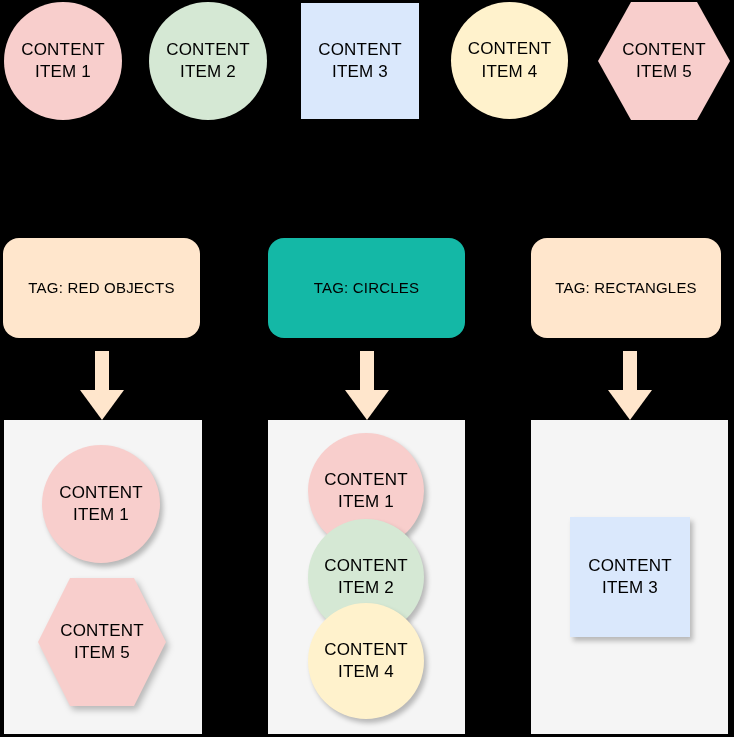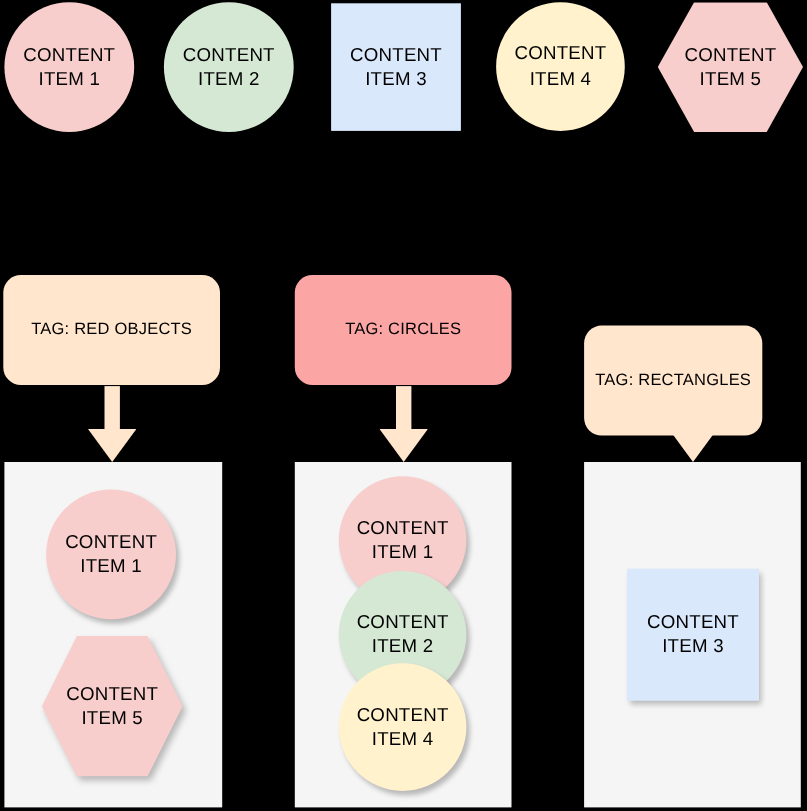--- a/index.html
+++ b/index.html
@@ -31,21 +31,21 @@
   }
   .lbl {
     font-size: 17px;
     line-height: 1.3;
     color: #000;
     white-space: pre-line;
     letter-spacing: 0.2px;
   }
   .tag {
     position: absolute;
-    top: 250px;
+    top: 238px;
     height: 100px;
     border-radius: 16px;
     display: flex;
     align-items: center;
     justify-content: center;
     text-align: center;
   }
   .tag .lbl { font-size: 15px; }
   .arrow { position: absolute; top: 351px; width: 44px; height: 69px; }
   .arrow .shaft { position: absolute; left: 15px; top: 0; width: 14px; height: 40px; }
@@ -86,25 +86,25 @@
     <div class="hex" style="background-color: rgb(248, 206, 204);">
       <div class="lbl">CONTENT
 ITEM 5</div>
     </div>
   </div>
 
   <div class="tag" style="left: 3px; width: 197px; background-color: rgb(255, 230, 204);">
     <div class="lbl">TAG: RED OBJECTS</div>
   </div>
 
-  <div class="tag" style="left: 268px; width: 197px; background-color: #fca5a5;">
+  <div class="tag" style="left: 268px; width: 197px; background-color: #14b8a6;">
     <div class="lbl">TAG: CIRCLES</div>
   </div>
 
-  <div class="tag" style="left: 531px; width: 162px; background-color: rgb(255, 230, 204); margin-top: 46px;">
+  <div class="tag" style="left: 531px; width: 190px; background-color: rgb(255, 230, 204);">
     <div class="lbl">TAG: RECTANGLES</div>
   </div>
 
   <div class="arrow" style="left:80px;">
     <div class="shaft" style="background-color: rgb(255, 230, 204);"></div>
     <div class="head" style="background-color: rgb(255, 230, 204);"></div>
   </div>
 
   <div class="arrow" style="left:345px;">
     <div class="shaft" style="background-color: rgb(255, 230, 204);"></div>

